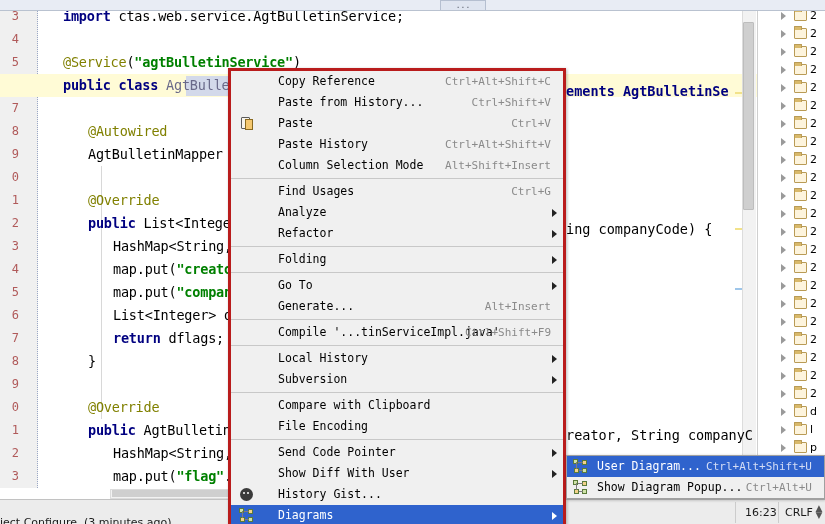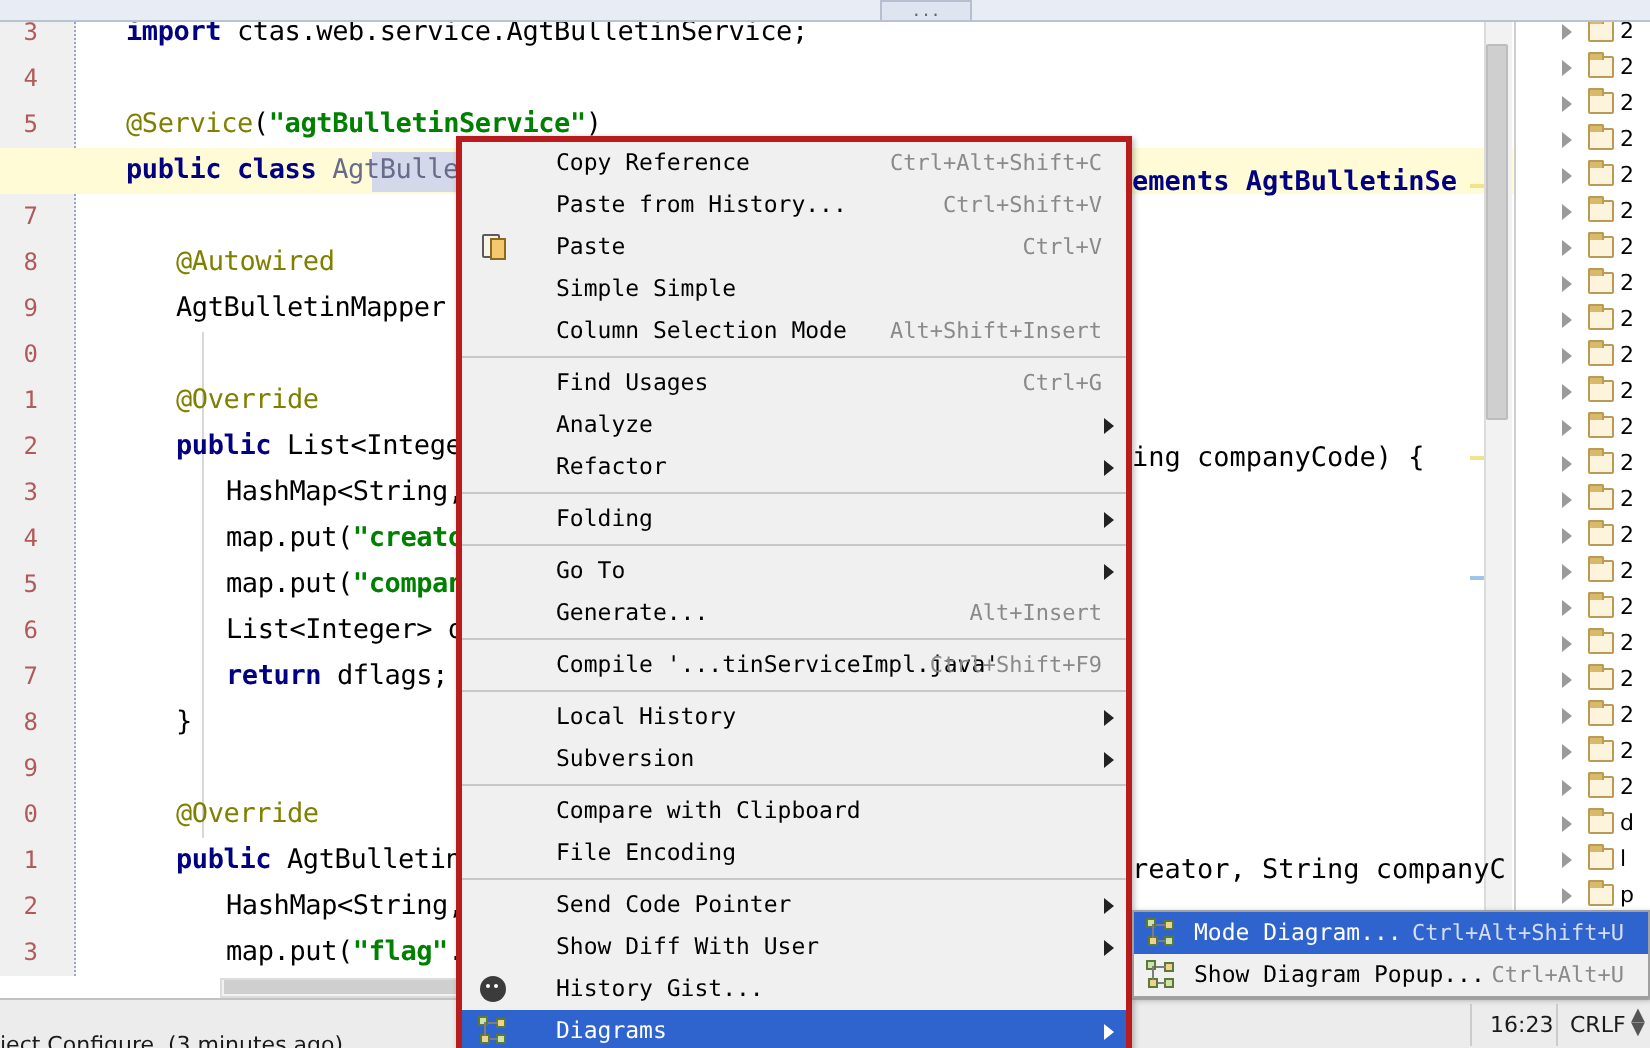--- a/index.html
+++ b/index.html
@@ -350,21 +350,22 @@
       </div>
       <div class="mi">
         <span class="mi-icon ic-paste">
           <span class="clip"></span>
           <span class="sheet"></span>
         </span>
         <span class="label">Paste</span>
         <span class="accel">Ctrl+V</span>
       </div>
       <div class="mi">
-        <span class="label">Simple Simple</span>
+        <span class="label">Paste History</span>
+        <span class="accel">Ctrl+Alt+Shift+V</span>
       </div>
       <div class="mi">
         <span class="label">Column Selection Mode</span>
         <span class="accel">Alt+Shift+Insert</span>
       </div>
       <div class="msep"></div>
       <div class="mi">
         <span class="label">Find Usages</span>
         <span class="accel">Ctrl+G</span>
       </div>
@@ -447,21 +448,21 @@
       <div class="mi selected">
         <span class="mi-icon ic-diagram" style="left: 6px;">
           <span class="n n1"></span>
           <span class="n n2"></span>
           <span class="n n3"></span>
           <span class="n n4"></span>
           <span class="ln" style="left:5px;top:3px;width:5px;"></span>
           <span class="ln" style="left:3px;top:3px;width:1px;height:7px;"></span>
           <span class="ln" style="left:6px;top:11px;width:4px;"></span>
         </span>
-        <span class="label">Mode Diagram...</span>
+        <span class="label">User Diagram...</span>
         <span class="accel">Ctrl+Alt+Shift+U</span>
       </div>
       <div class="mi">
         <span class="mi-icon ic-diagram" style="left: 6px;">
           <span class="n n1"></span>
           <span class="n n2"></span>
           <span class="n n3"></span>
           <span class="n n4"></span>
           <span class="ln" style="left:5px;top:3px;width:5px;"></span>
           <span class="ln" style="left:3px;top:3px;width:1px;height:7px;"></span>

